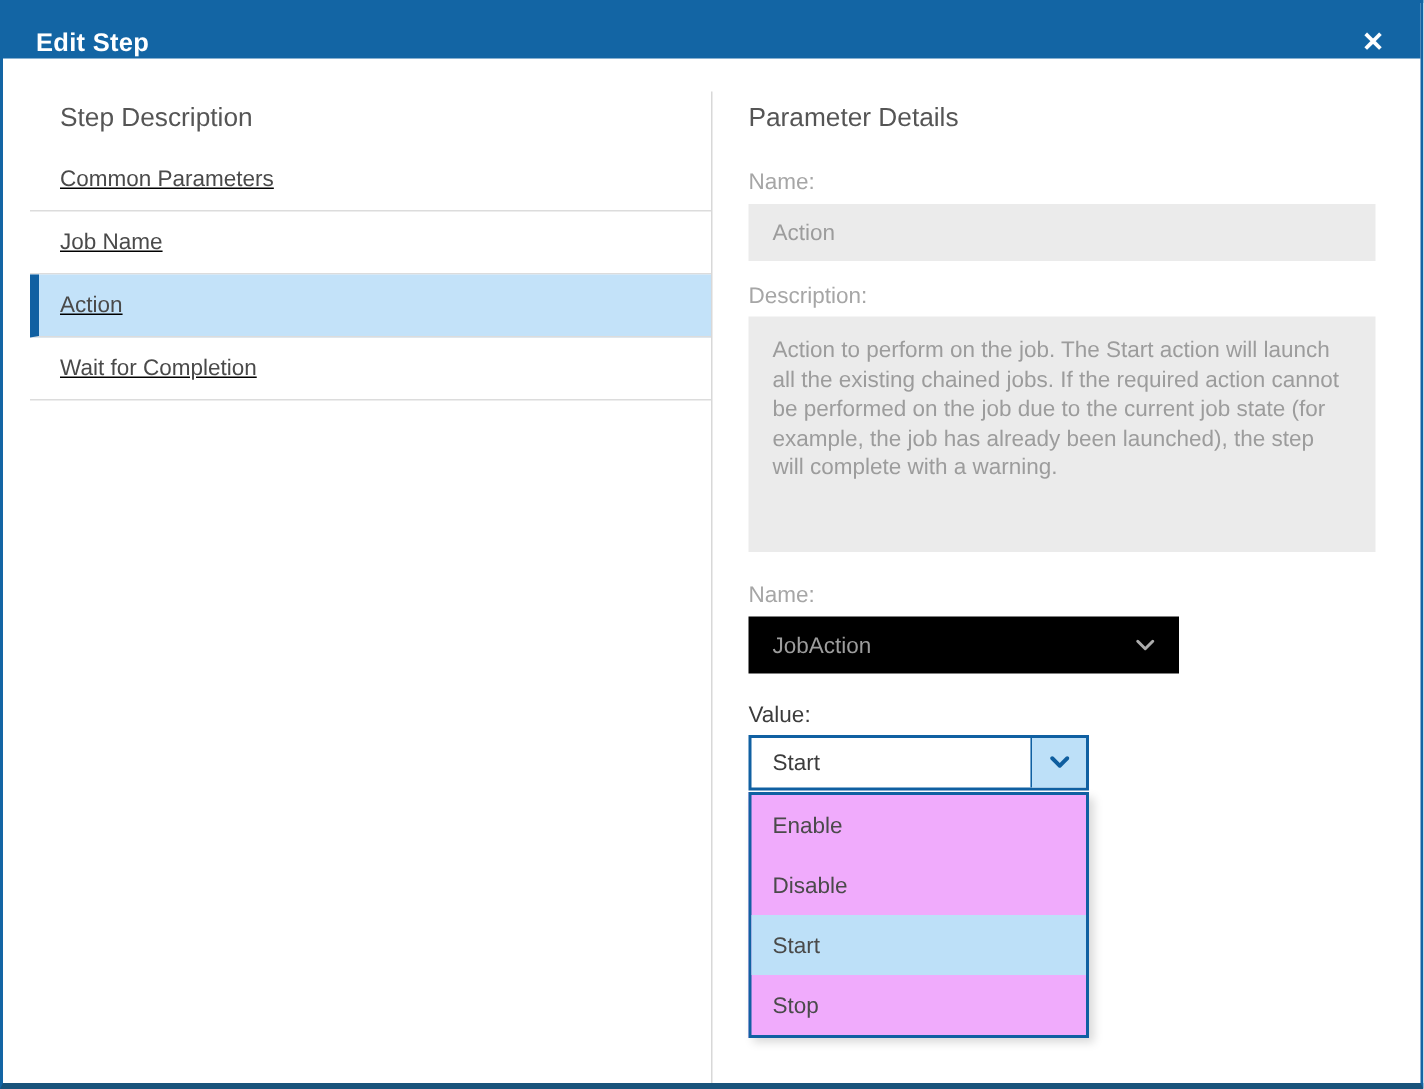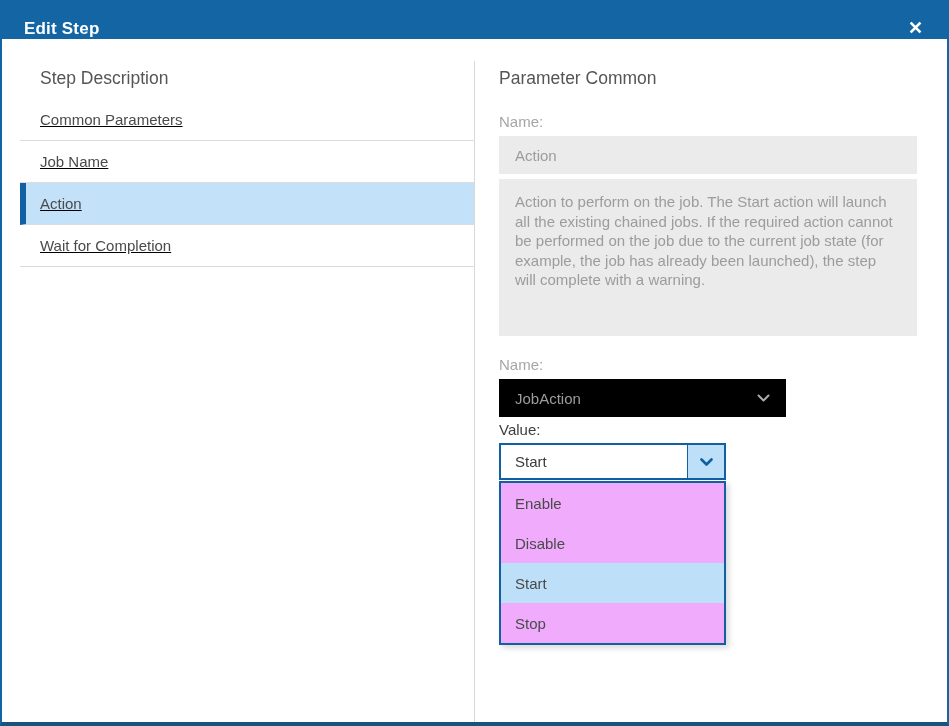--- a/index.html
+++ b/index.html
@@ -39,21 +39,21 @@
   }
 
   
   .right-panel { position:absolute; left:473px; top:0; right:0; bottom:0; padding-left:24px; box-sizing:border-box; }
   .right-panel .panel-heading { margin-top:29px; }
   .field-label { font-size:15px; color:#A6A6A6; }
   .field-label.active { color:#3C3C3C; }
   .lbl-name  { margin-top:24px; }
   .lbl-desc  { margin-top:15px; }
   .lbl-type  { margin-top:20px; }
-  .lbl-value { margin-top:4px; }
+  .lbl-value { margin-top:19px; }
 
   .name-input {
     margin-top:6px; width:418px; height:38px; box-sizing:border-box;
     background:#EBEBEB; color:#9C9C9C; font-size:15px;
     display:flex; align-items:center; padding-left:16px;
   }
   .desc-box {
     margin-top:5px; width:418px; height:157px; box-sizing:border-box;
     background:#EBEBEB; color:#9C9C9C; font-size:15px; line-height:19.5px;
     padding:13px 16px; overflow:hidden;
@@ -106,25 +106,26 @@
       <div class="panel-heading">Step Description</div>
       <div class="param-list">
         <div class="param-item">Common Parameters</div>
         <div class="param-item">Job Name</div>
         <div class="param-item selected">Action</div>
         <div class="param-item">Wait for Completion</div>
       </div>
     </div>
 
     <div class="right-panel">
-      <div class="panel-heading">Parameter Common</div>
+      <div class="panel-heading">Parameter Details</div>
 
       <div class="field-label lbl-name">Name:</div>
       <div class="name-input">Action</div>
 
+      <div class="field-label lbl-desc">Description:</div>
       <div class="desc-box">Action to perform on the job. The Start action will launch all the existing chained jobs. If the required action cannot be performed on the job due to the current job state (for example, the job has already been launched), the step will complete with a warning.</div>
 
       <div class="field-label lbl-type">Name:</div>
       <div class="select-disabled">
         <span>JobAction</span>
         <span class="chev">
           <svg width="13" height="9" viewBox="0 0 13 9">
               <path d="M1.5 1.5 L6.5 6.5 L11.5 1.5" fill="none" stroke="currentColor" stroke-width="2" stroke-linecap="round" stroke-linejoin="round"></path>
             </svg>
         </span>

